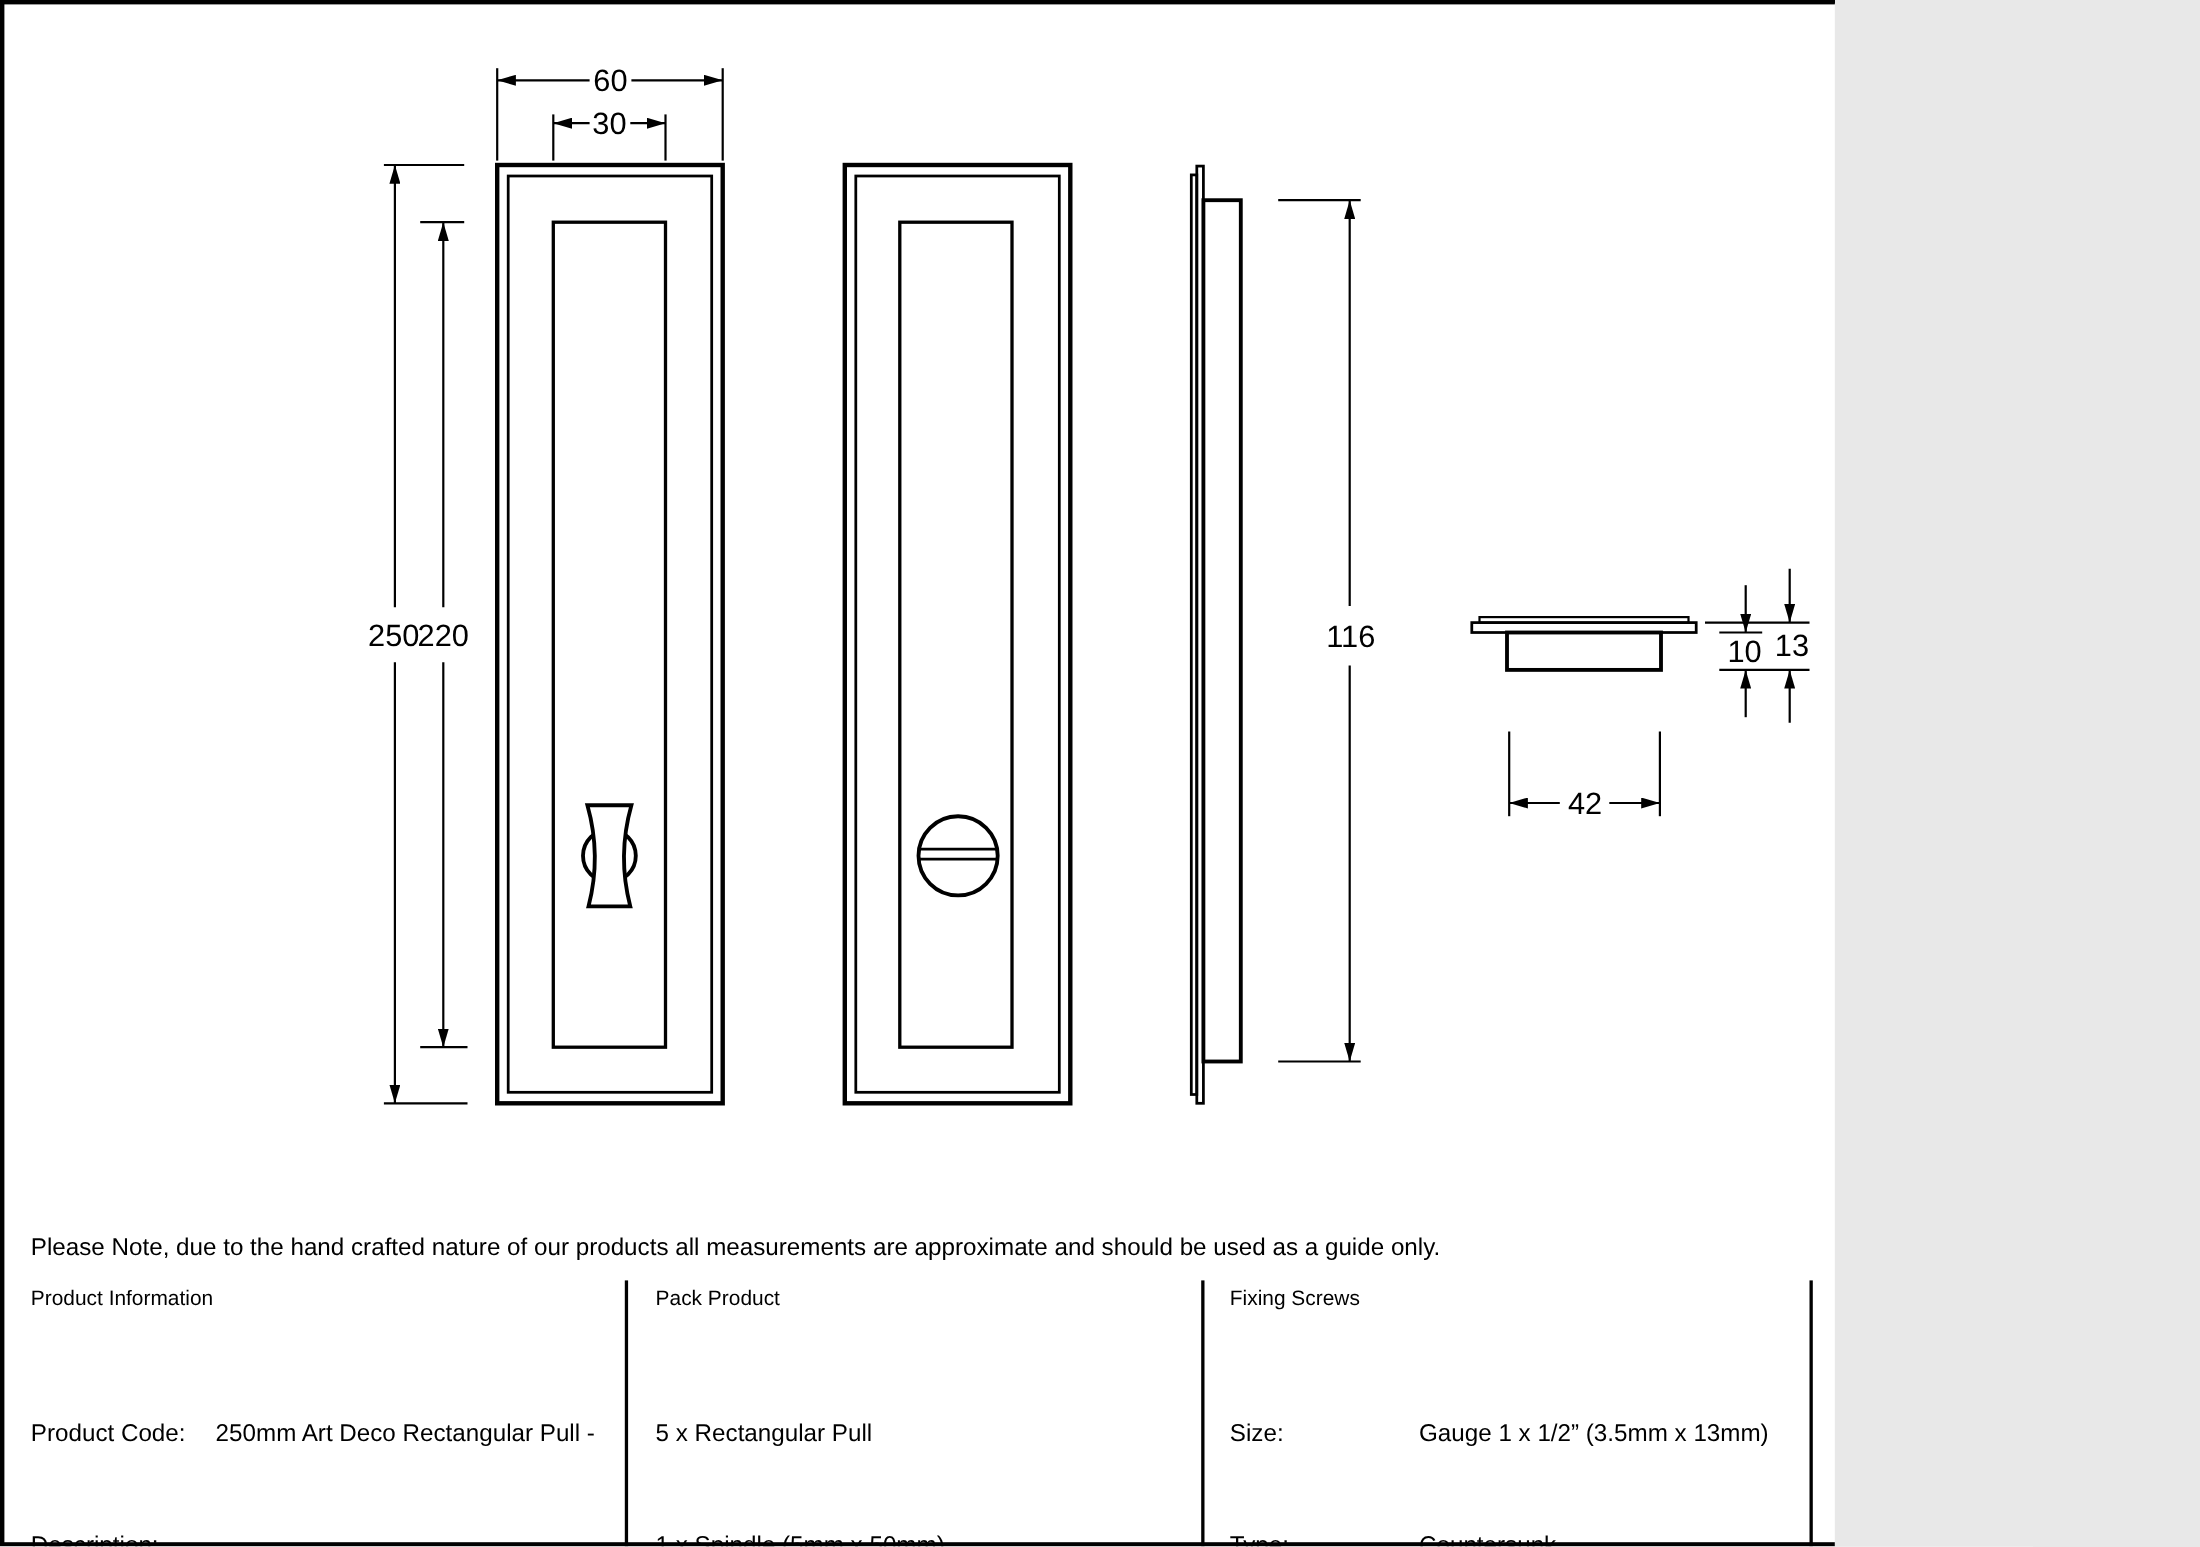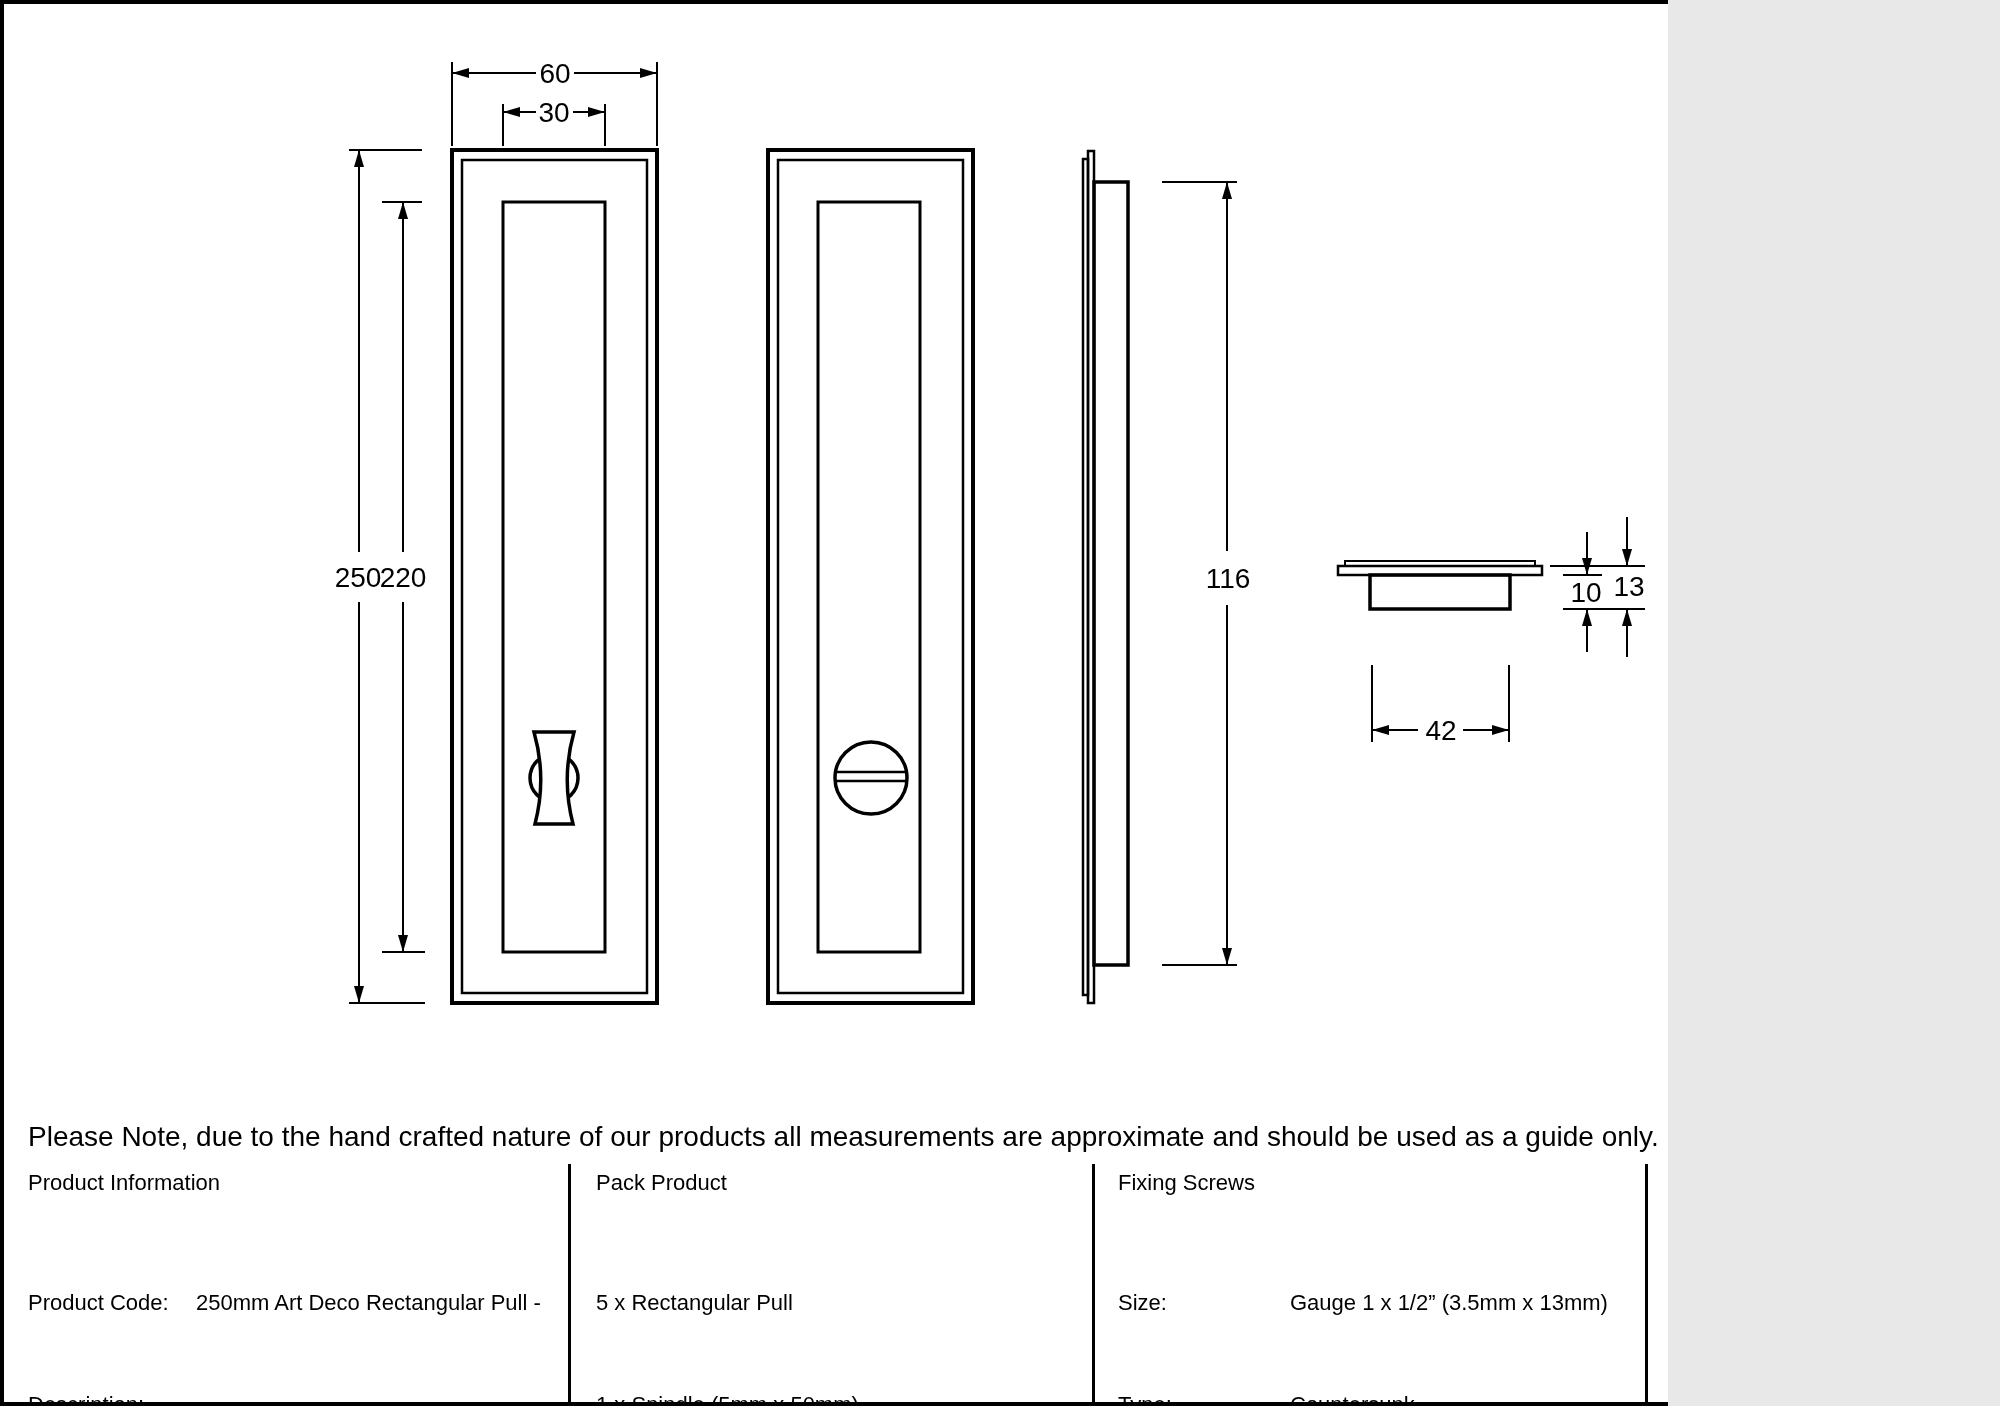--- a/index.html
+++ b/index.html
@@ -4,22 +4,22 @@
 <style>
   html,body{margin:0;padding:0;background:#e8e8e8;}
   #sheet{position:relative;width:1668px;height:1406px;background:#ffffff;
          font-family:"Liberation Sans",sans-serif;color:#000;overflow:hidden;}
   #sheet-border{position:absolute;left:0;top:0;width:2000px;height:1406px;
          border:4px solid #000;box-sizing:border-box;pointer-events:none;}
   .abs{position:absolute;}
   .hline{position:absolute;background:#000;height:3px;}
   .vline{position:absolute;background:#000;width:3px;}
   .cell-text{font-size:22px;line-height:34px;white-space:pre;}
-  .hdr{font-size:22px;}
-  .note{font-size:28px;}
+  .hdr{font-size:19px;}
+  .note{font-size:22px;}
   svg text{font-family:"Liberation Sans",sans-serif;}
   .logo-serif{font-family:"Liberation Serif",serif;}
 </style>
 </head>
 <body>
 
 <div id="sheet">
 
   <svg class="abs" style="left:0;top:0" width="2000" height="1110" viewBox="0 0 2000 1110">
     <defs>

